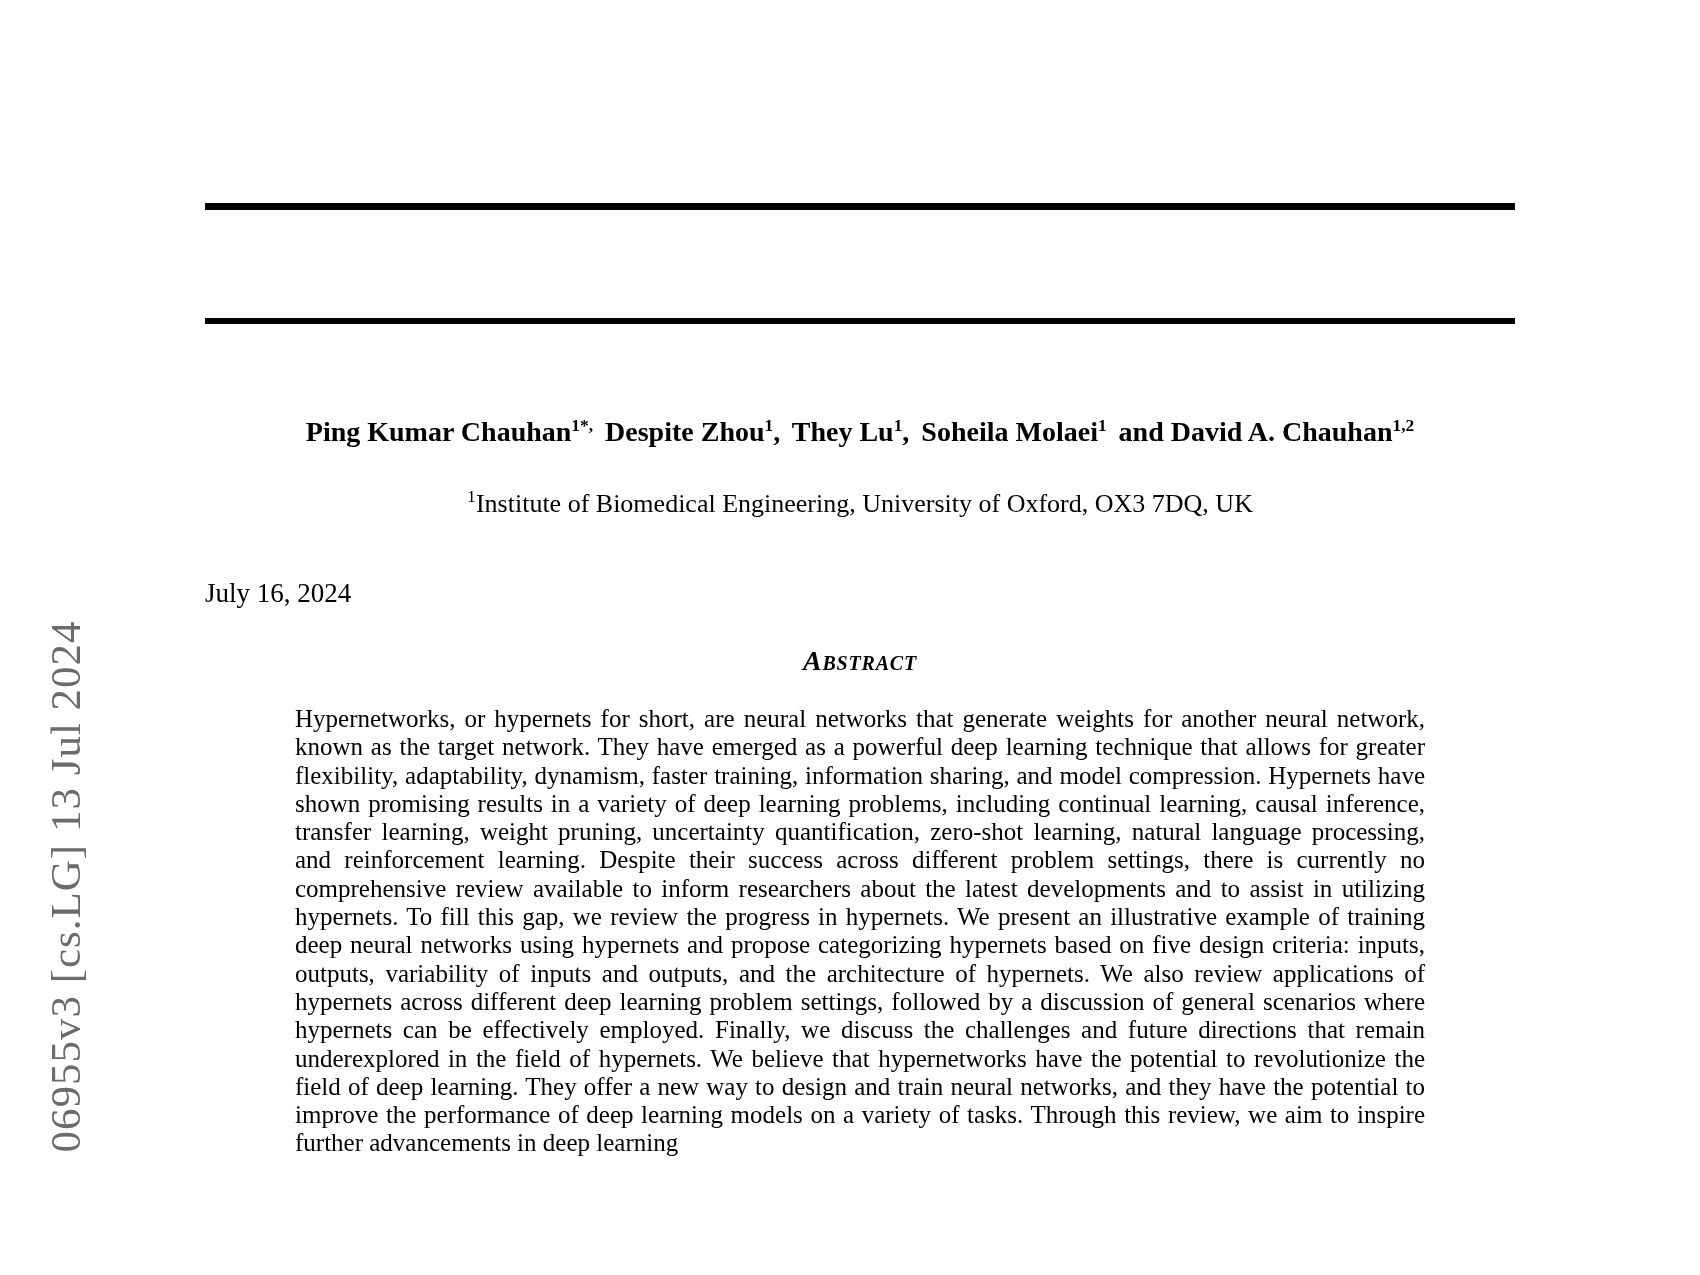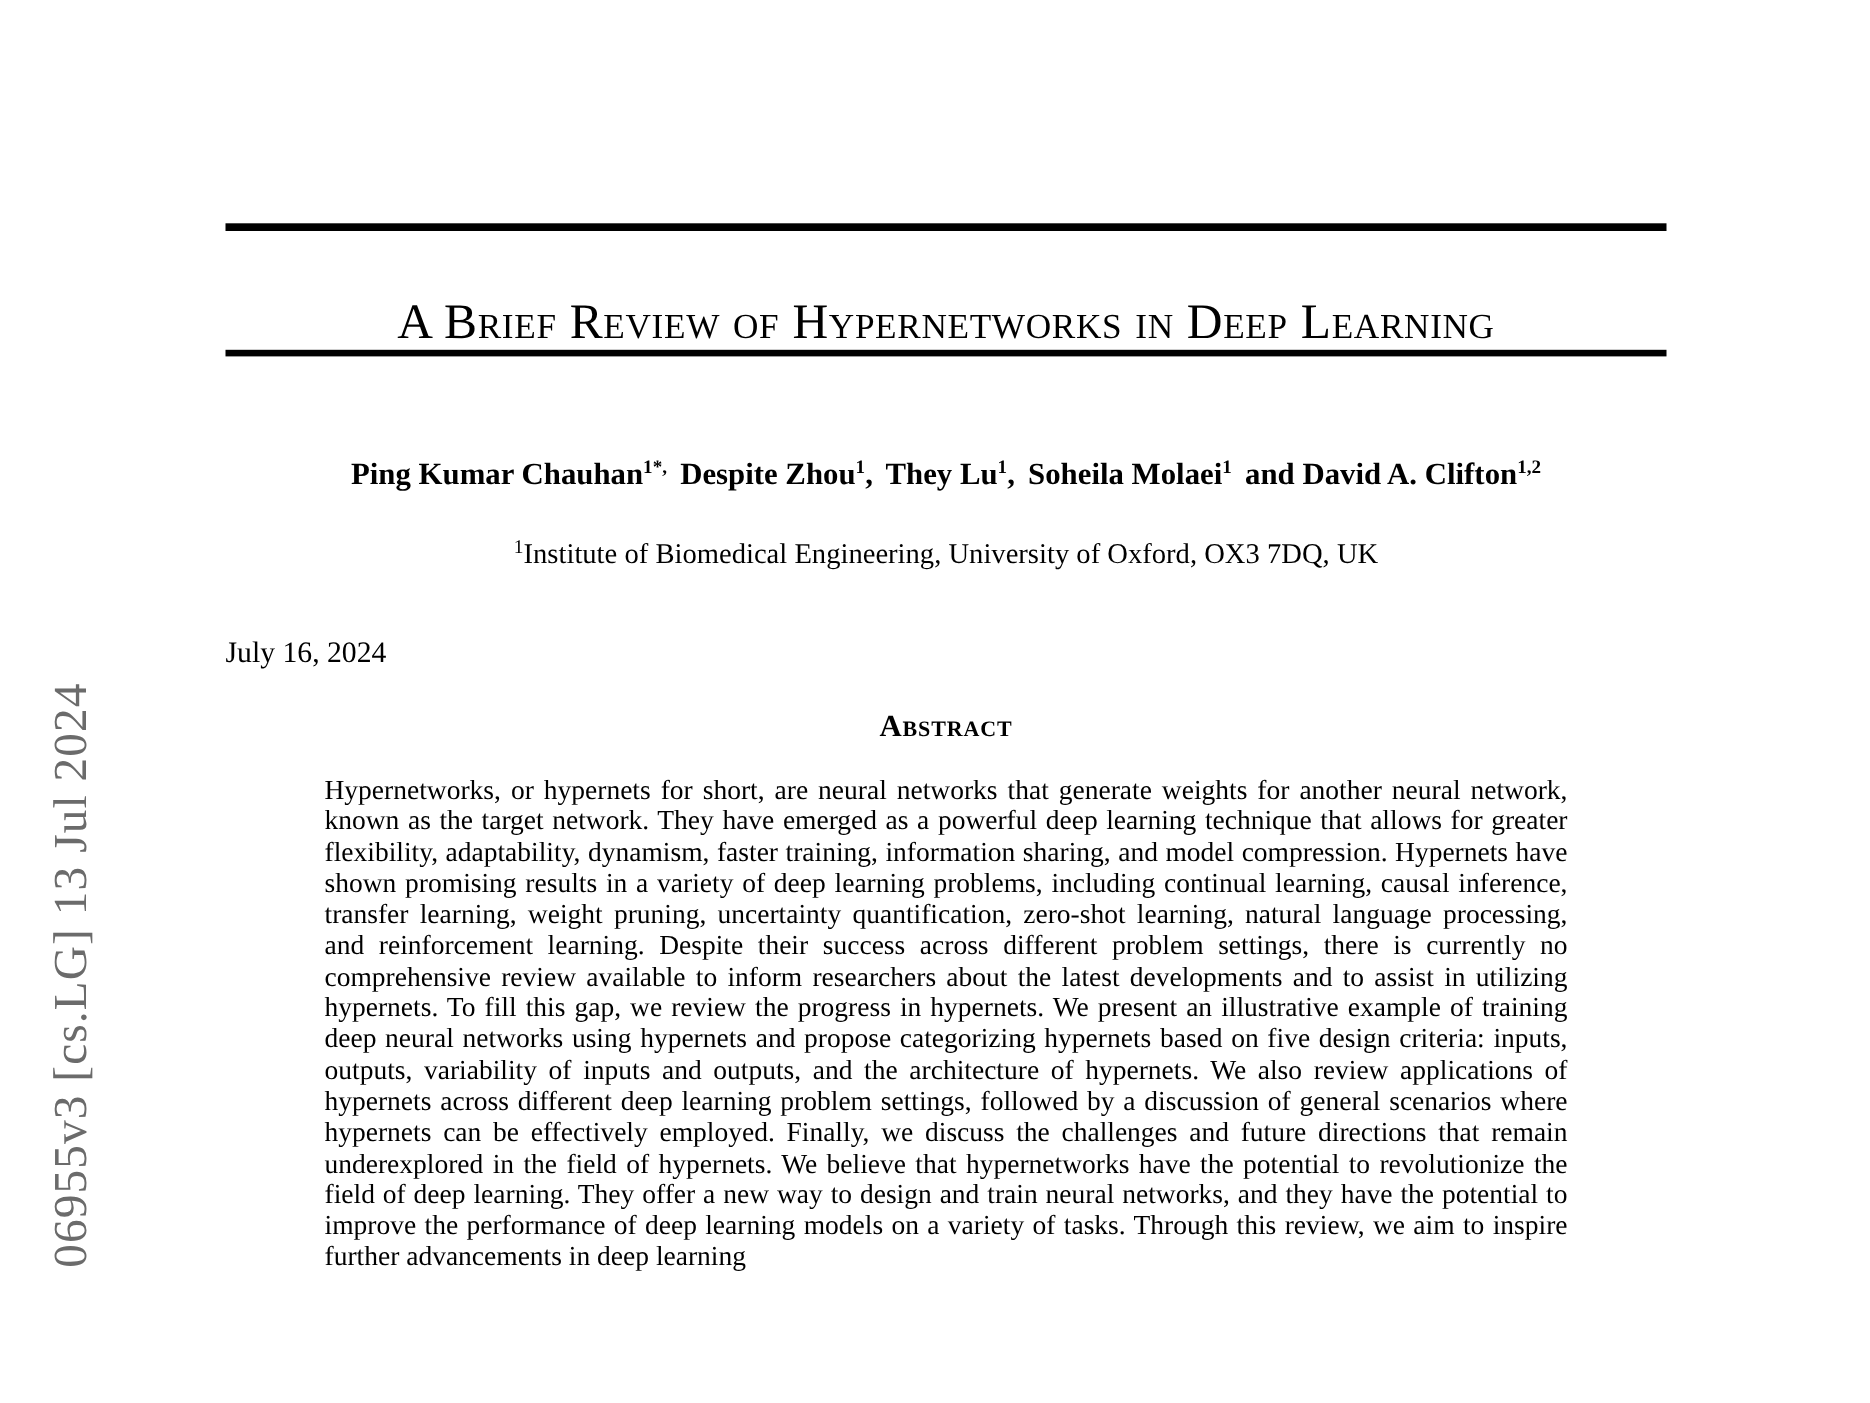--- a/index.html
+++ b/index.html
@@ -120,20 +120,21 @@
   .abstract-heading {
     position: absolute;
     left: 0;
     top: 645px;
     width: 1310px;
     text-align: center;
     font-size: 28px;
     font-weight: bold;
     font-variant: small-caps;
     letter-spacing: 0.8px;
+    font-style: italic;
   }
 
   .abstract-body {
     position: absolute;
     left: 90px;
     top: 705px;
     width: 1130px;
     font-size: 25px;
     line-height: 28.3px;
     text-align: justify;
@@ -145,30 +146,29 @@
 <body>
 
 <div class="page">
 
   <div class="arxiv-stamp">06955v3  [cs.LG]  13 Jul 2024</div>
 
   <div class="column">
 
     <div class="rule-top"></div>
 
-    <h1 class="paper-title">A Brief Review of Hypernetworks in Deep Learning</h1>
 
     <div class="rule-bottom"></div>
 
     <div class="authors">
       <span>Ping Kumar Chauhan</span><sup>1</sup><sup>*,</sup><span class="sep"></span>
       <span>Despite Zhou</span><sup>1</sup>,<span class="sep"></span>
       <span>They Lu</span><sup>1</sup>,<span class="sep"></span>
       <span>Soheila Molaei</span><sup>1</sup><span class="sep"></span>
-      <span>and David A. Clifton</span><sup>1,2</sup>
+      <span>and David A. Chauhan</span><sup>1,2</sup>
     </div>
 
     <div class="affiliation aff-1"><sup>1</sup><span>Institute of Biomedical Engineering, University of Oxford, OX3 7DQ, UK</span></div>
 
 
     <div class="pub-date">July 16, 2024</div>
 
     <div class="abstract-heading">Abstract</div>
 
     <div class="abstract-body">Hypernetworks, or hypernets for short, are neural networks that generate weights for another neural network, known as the target network. They have emerged as a powerful deep learning technique that allows for greater flexibility, adaptability, dynamism, faster training, information sharing, and model compression. Hypernets have shown promising results in a variety of deep learning problems, including continual learning, causal inference, transfer learning, weight pruning, uncertainty quantification, zero-shot learning, natural language processing, and reinforcement learning. Despite their success across different problem settings, there is currently no comprehensive review available to inform researchers about the latest developments and to assist in utilizing hypernets. To fill this gap, we review the progress in hypernets. We present an illustrative example of training deep neural networks using hypernets and propose categorizing hypernets based on five design criteria: inputs, outputs, variability of inputs and outputs, and the architecture of hypernets. We also review applications of hypernets across different deep learning problem settings, followed by a discussion of general scenarios where hypernets can be effectively employed. Finally, we discuss the challenges and future directions that remain underexplored in the field of hypernets. We believe that hypernetworks have the potential to revolutionize the field of deep learning. They offer a new way to design and train neural networks, and they have the potential to improve the performance of deep learning models on a variety of tasks. Through this review, we aim to inspire further advancements in deep learning</div>

